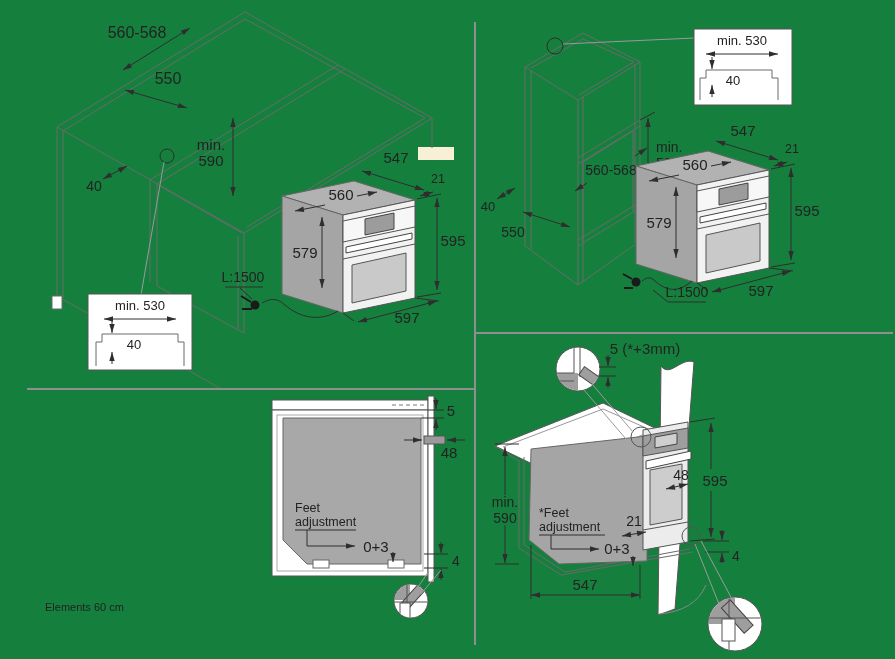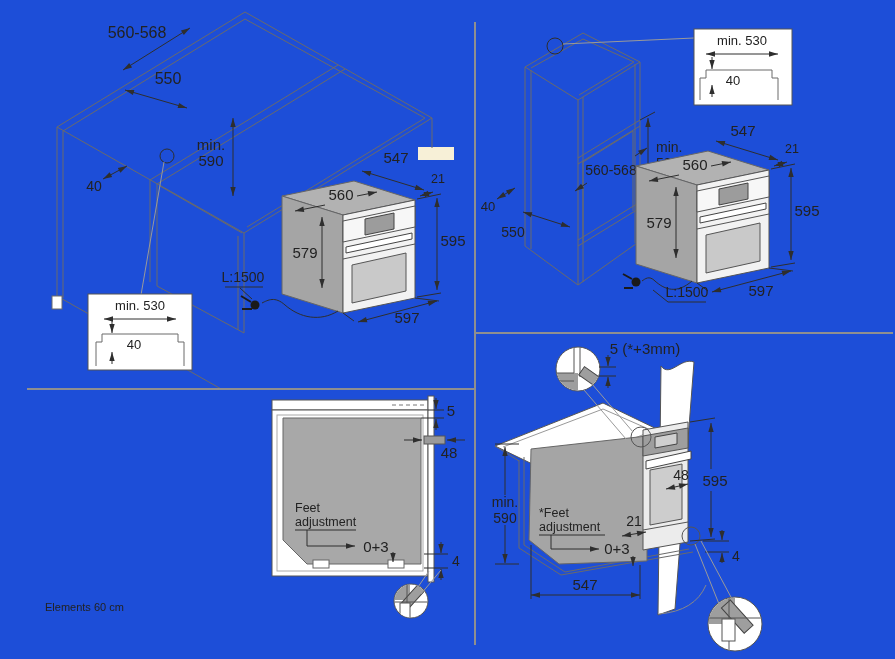--- a/index.html
+++ b/index.html
@@ -1,16 +1,16 @@
 <!DOCTYPE html>
 <html><head>
 <meta charset="utf-8">
 <style>
   html,body{margin:0;padding:0;background:#fff;}
-  #stage{position:relative;width:895px;height:659px;background:#1d4ed8;overflow:hidden;
+  #stage{position:relative;width:895px;height:659px;background:#15803d;overflow:hidden;
          font-family:"Liberation Sans",sans-serif;}
   .quad{position:absolute;}
   .divider{position:absolute;background:#8f8f8f;}
   .ln{stroke:#6a6a6a;fill:none;stroke-width:1;}
   .lnl{stroke:#9a9a9a;fill:none;stroke-width:1;}
   .dim{stroke:#2e2e2e;fill:none;stroke-width:1;}
   .box{fill:#ffffff;stroke:#555;stroke-width:1;}
   text{font-family:"Liberation Sans",sans-serif;fill:#222;}
   .t15{font-size:15px;} .t16{font-size:16px;} .t14{font-size:14px;}
   .t13{font-size:13px;} .t12{font-size:12.5px;} .t11{font-size:11px;}

